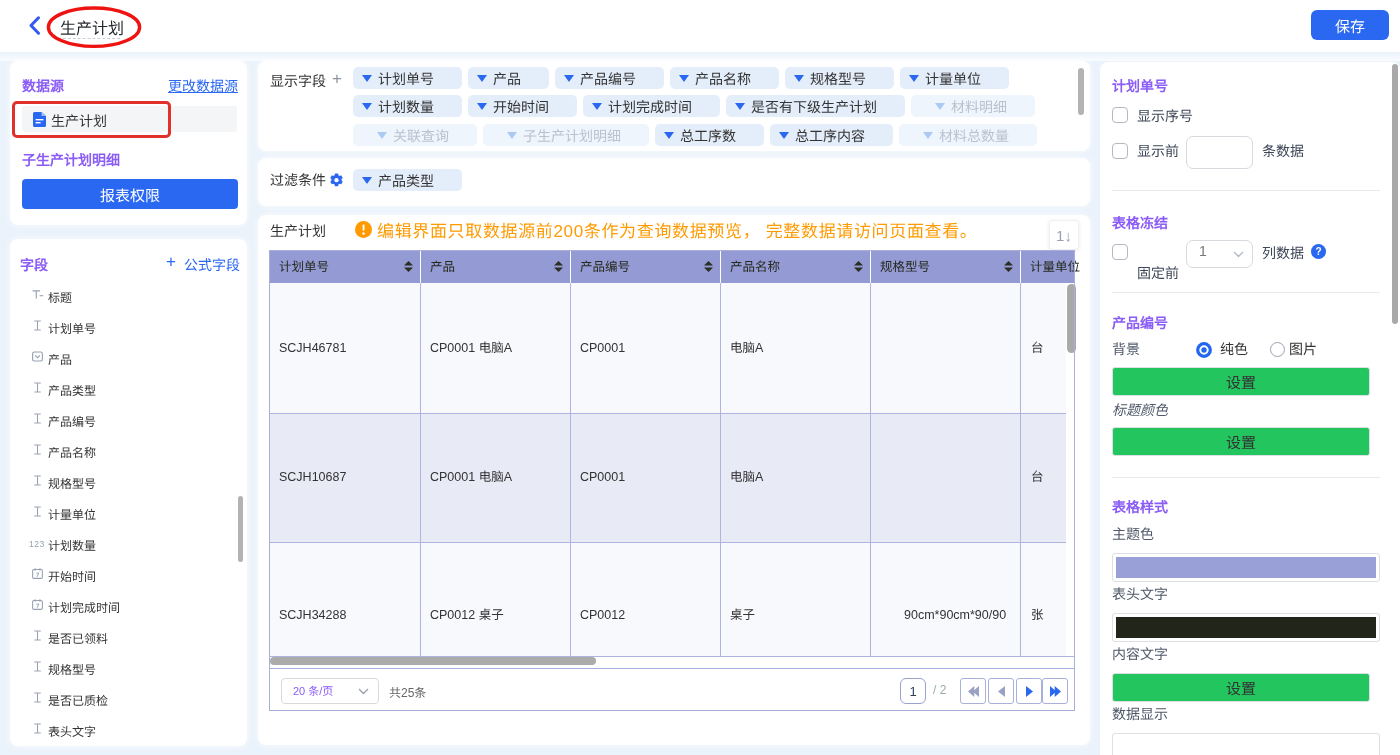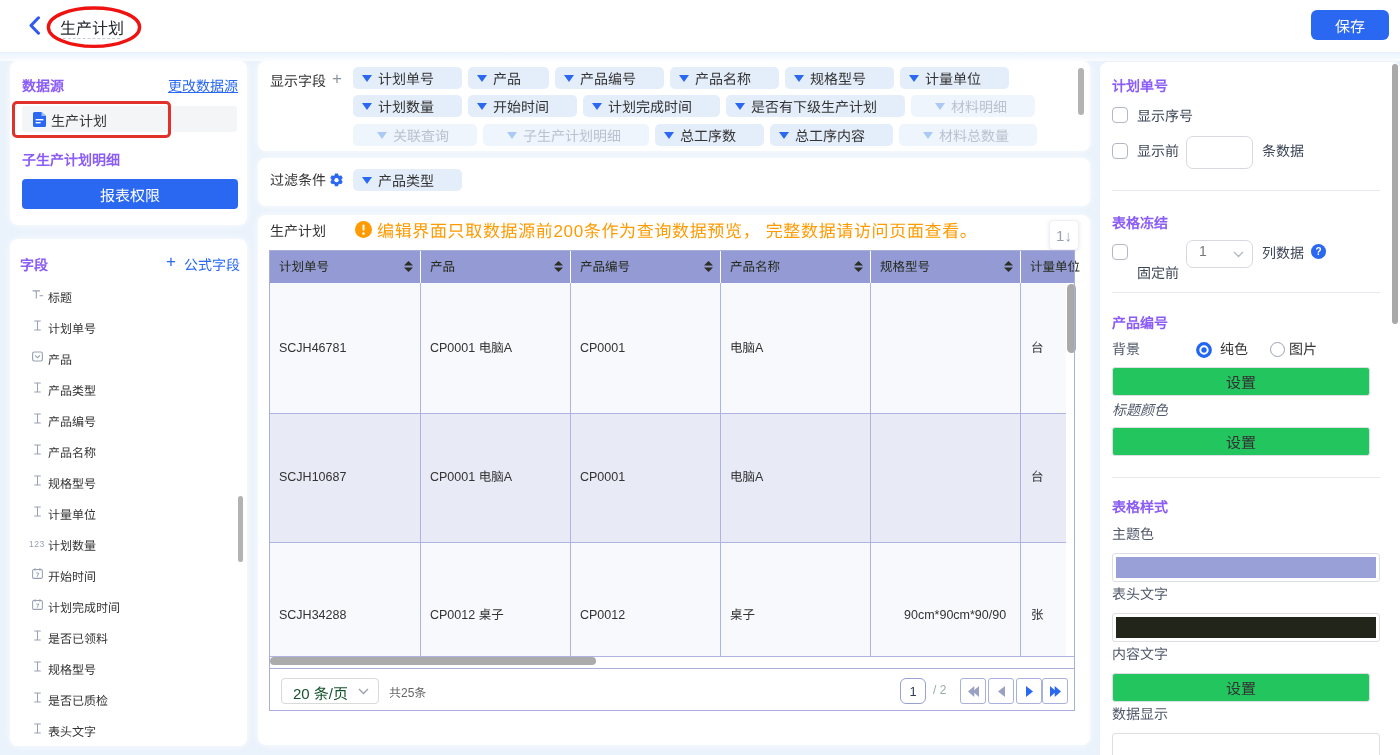--- a/index.html
+++ b/index.html
@@ -296,21 +296,21 @@
 <div class="abs ctxt" style="left:730px;top:607px;">桌子</div>
 <div class="abs ctxt" style="left:880px;top:607px;margin-left:24px;">90cm*90cm*90/90</div>
 <div class="abs ctxt" style="left:1031px;top:607px;">张</div>
 
 <div class="abs" style="left:1066px;top:283px;width:9px;height:373px;background:#fff;"></div>
 <div class="abs" style="left:1067px;top:284px;width:9px;height:69px;background:#a9a9a9;border-radius:4.5px;"></div>
 <div class="abs" style="left:270px;top:657px;width:326px;height:8px;background:#ababab;border-radius:4px;"></div>
 
 <div class="abs" style="left:269px;top:668px;width:806px;height:1px;background:#a9aedb;"></div>
 <div class="abs" style="left:281px;top:678px;width:98px;height:26px;border:1px solid #d9d9d9;border-radius:4px;background:#fff;"></div>
-<div class="abs" style="left:293px;top:682px;font-size:15px;color:#14532d;">20 条/页</div>
+<div class="abs" style="left:293px;top:682px;font-size:11px;color:#8b5cf6;">20 条/页</div>
 <svg class="abs" style="left:358px;top:688px;" width="11" height="7" viewBox="0 0 11 7">
       <polyline points="1,1 5.5,5.5 10,1" fill="none" stroke="#9aa0ac" stroke-width="1.4"></polyline>
     </svg>
 <div class="abs" style="left:389px;top:683px;font-size:12px;color:#666;">共25条</div>
 <div class="abs" style="left:900px;top:678px;width:26px;height:26px;border:1px solid #99a0d2;border-radius:6px;background:#fff;font-size:13px;color:#2f3f55;display:flex;align-items:center;justify-content:center;">1</div>
 <div class="abs" style="left:933px;top:683px;font-size:12px;color:#9aa;">/ 2</div>
 <div class="abs pgbtn" style="left:960px;">
       <svg width="11" height="11" viewBox="0 0 11 11">
         <path d="M6.3 0v11L0 5.5z" fill="#9aa1c4"></path>
         <path d="M11 0v11L4.7 5.5z" fill="#9aa1c4"></path>

